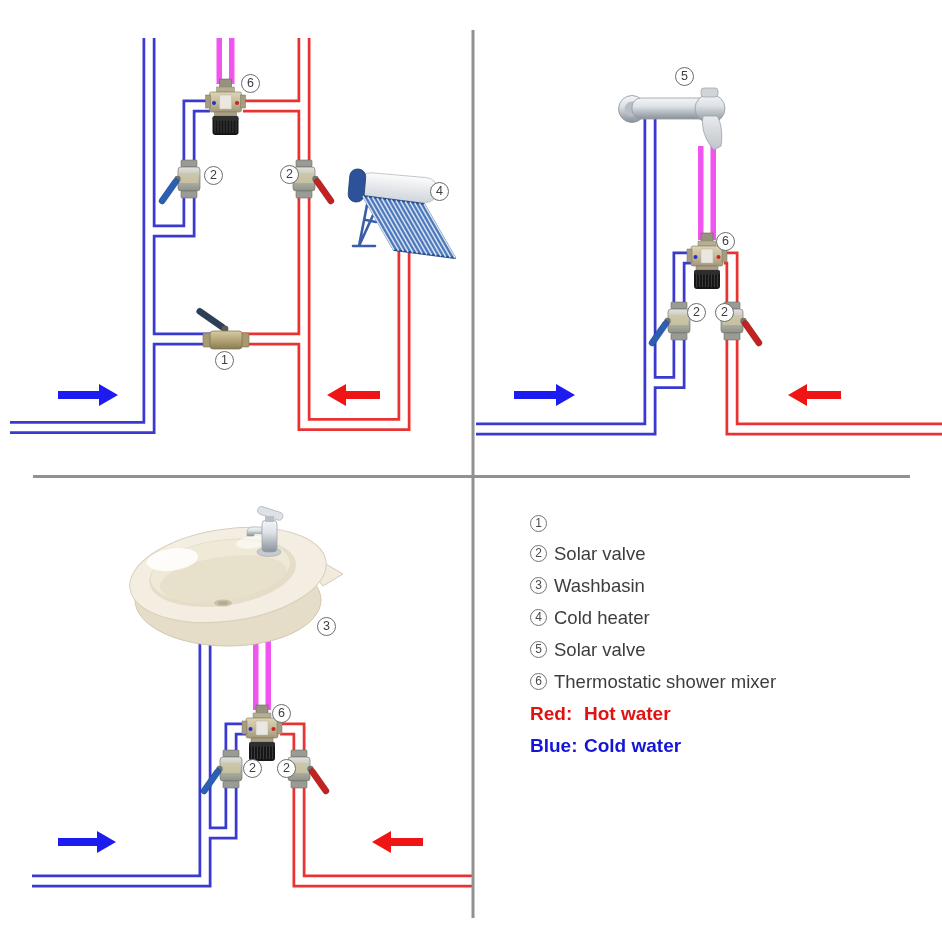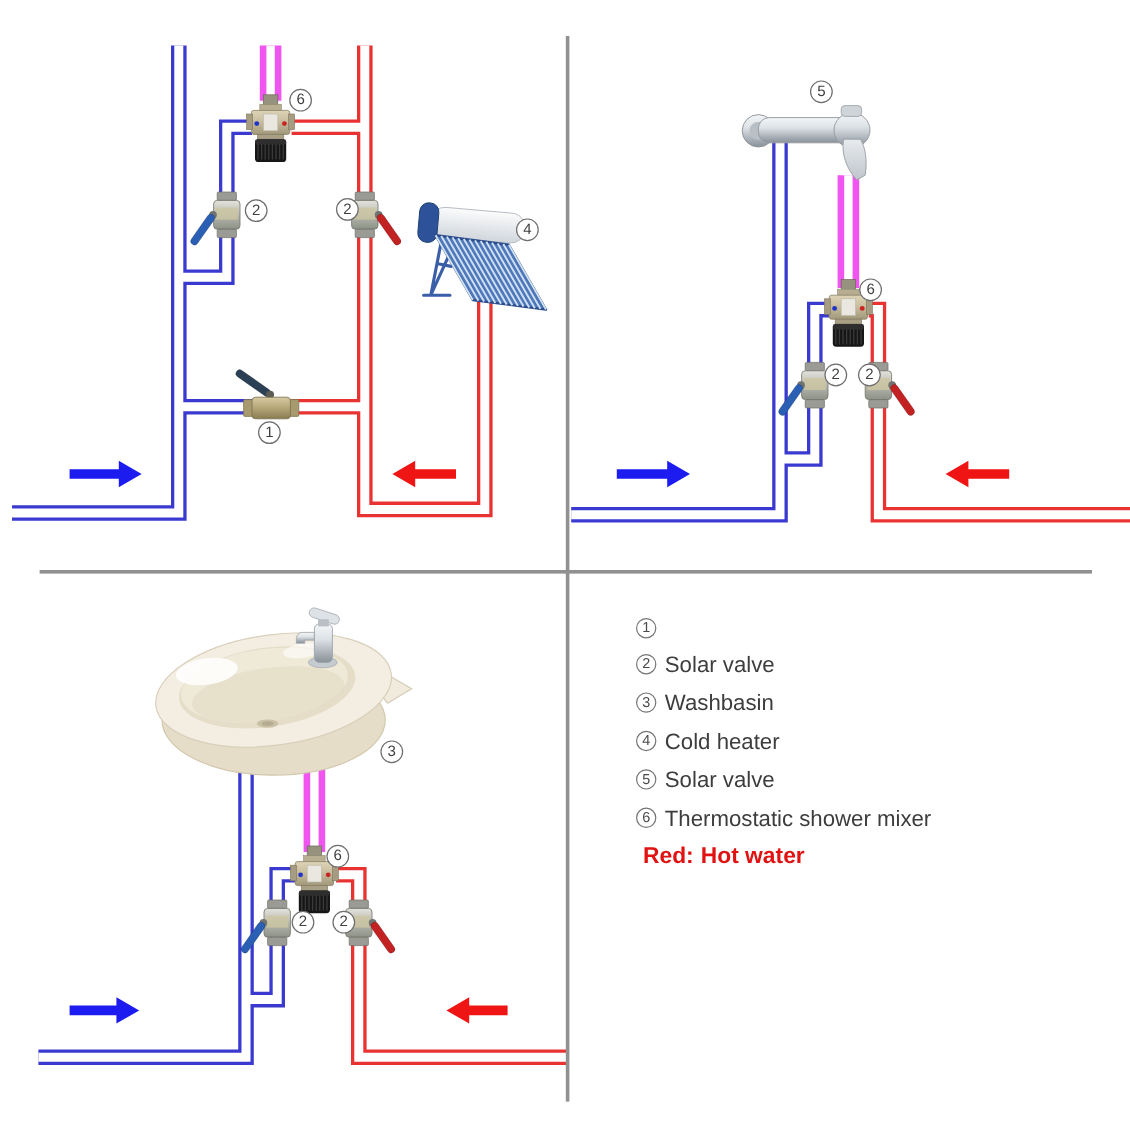--- a/index.html
+++ b/index.html
@@ -15,21 +15,21 @@
   .mk{position:absolute;width:17px;height:17px;margin-left:-10px;margin-top:-10px;
       border:1.6px solid #6d6d6d;border-radius:50%;background:#fff;color:#3e3e3e;
       font-size:12.5px;line-height:17px;text-align:center;font-weight:400;z-index:5;}
   #legend{position:absolute;left:530px;top:514px;width:390px;color:#3d3d3d;
           font-size:18.5px;line-height:20px;z-index:5;}
   .lg-row{display:flex;gap:7px;margin-bottom:12px;align-items:flex-start;}
   .lg-num{flex:none;width:15px;height:15px;margin-top:1px;border:1.4px solid #757575;
           border-radius:50%;color:#4a4a4a;font-size:12px;line-height:15px;text-align:center;}
   .lg-line2{margin-left:25px;margin-top:-10px;margin-bottom:12px;}
   .lg-key{display:flex;font-weight:bold;font-size:19px;margin-bottom:12px;}
-  .lg-key .k{display:inline-block;width:54px;text-align:center;}
+  .lg-key .k{display:inline-block;width:54px;}
   .key-hot{color:#e01212;}
   .key-cold{color:#1515d6;}
 </style>
 </head>
 <body>
 
 <div id="stage">
 
 <svg id="diagram-svg" width="942" height="943" viewBox="0 0 942 943" xmlns="http://www.w3.org/2000/svg" xmlns:xlink="http://www.w3.org/1999/xlink">
   <defs>
@@ -254,15 +254,19 @@
     <span>Solar valve</span>
   </div>
   <div class="lg-row">
     <span class="lg-num">6</span>
     <span>Thermostatic shower mixer</span>
   </div>
   <div class="lg-key key-hot">
     <span class="k">Red:</span>
     <span>Hot water</span>
   </div>
+  <div class="lg-key key-cold">
+    <span class="k">Blue:</span>
+    <span>Cold water</span>
+  </div>
 </div>
 
 </div>
 
 </body></html>

